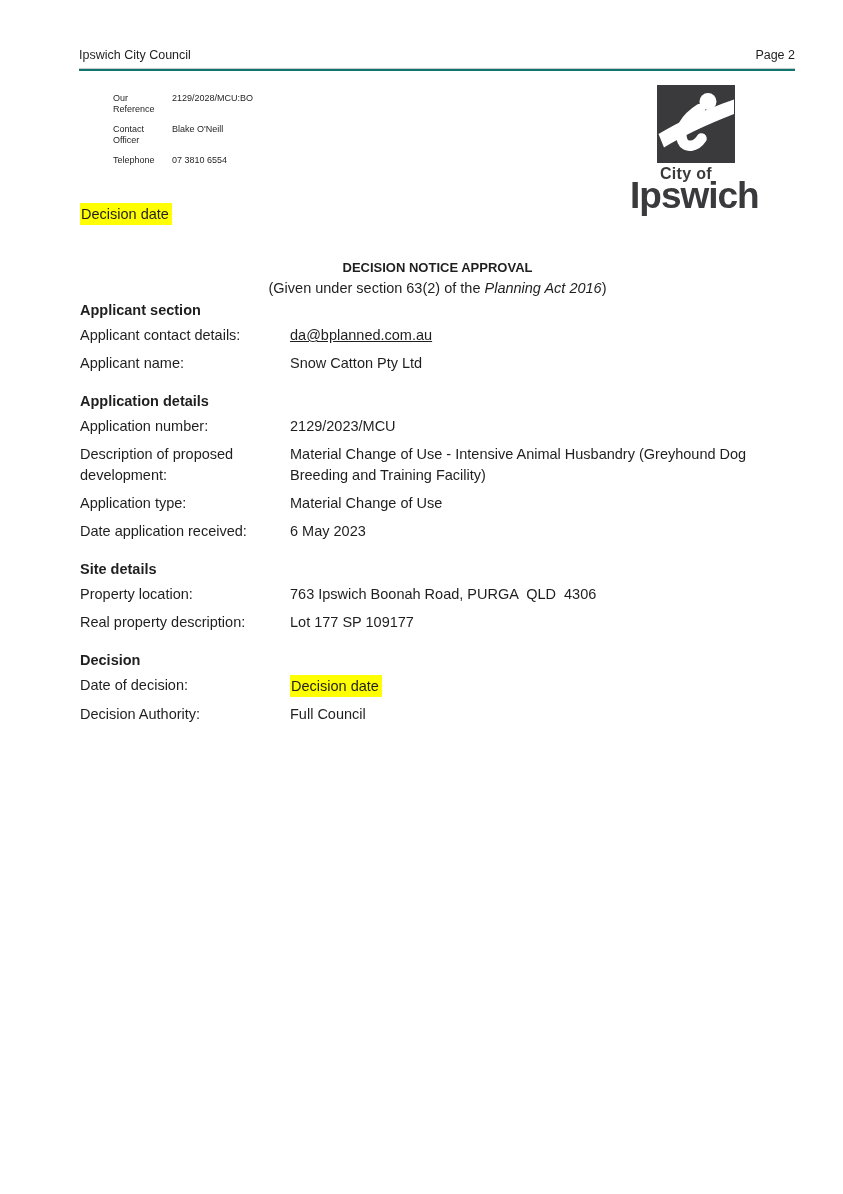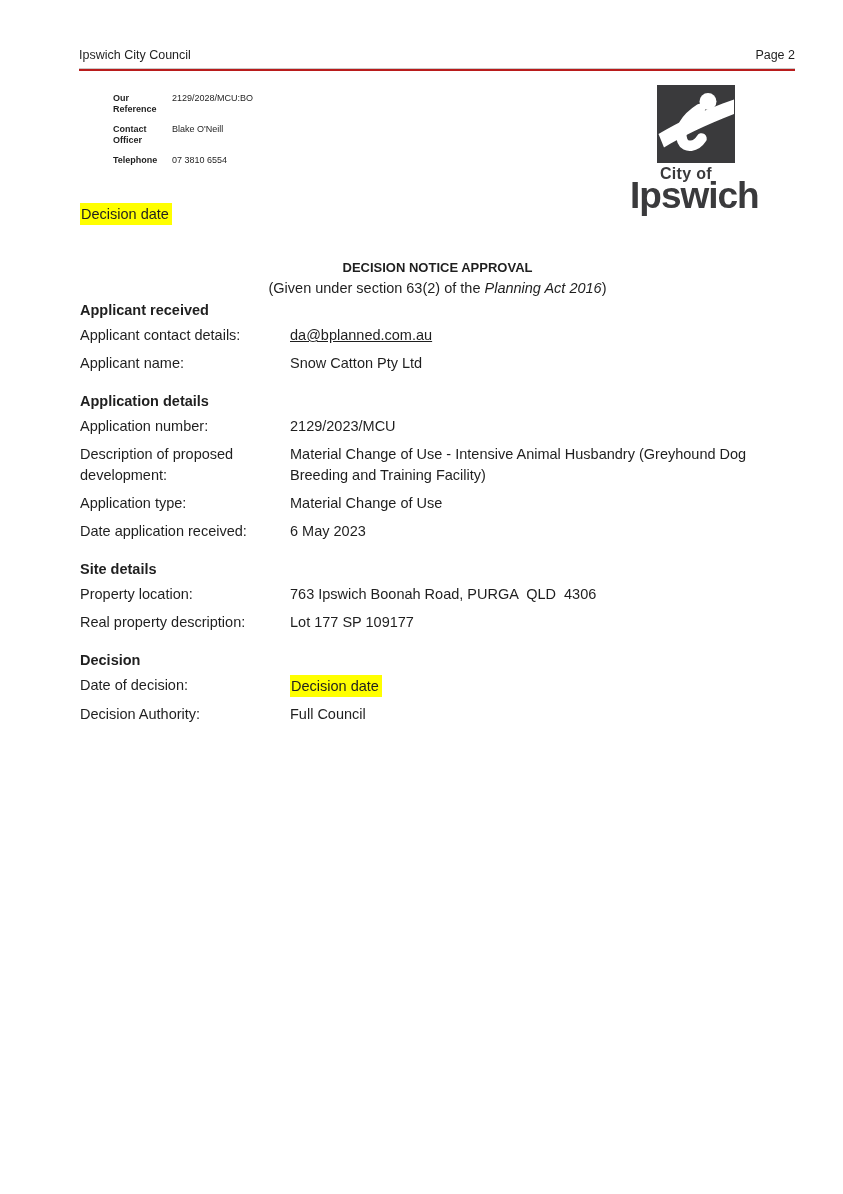--- a/index.html
+++ b/index.html
@@ -14,28 +14,28 @@
     overflow: hidden;
   }
 
   
   .header {
     position: absolute;
     left: 79px; top: 48px; width: 716px;
     display: flex; justify-content: space-between;
     font-size: 12.5px; line-height: 15px;
     padding-bottom: 6px;
-    border-bottom: 2px solid #b91c1c;
+    border-bottom: 2px solid #0f766e;
     box-shadow: 0 -1px 0 #c9c9c9 inset;
   }
 
   
   .ref-block { position: absolute; left: 113px; top: 93px; font-size: 9px; }
   .ref-row { display: flex; line-height: 11px; margin-bottom: 9px; }
-  .ref-label { width: 59px; font-weight: bold; flex: none; }
+  .ref-label { width: 59px; font-weight: normal; flex: none; }
   .ref-value { white-space: nowrap; }
 
   
   .logo { position: absolute; left: 630px; top: 85px; width: 142px; color: #3a3a3c; }
   .logo-square { display: block; width: 78px; height: 78px; margin-left: 27px; }
   .logo-tagline {
     font-weight: bold; font-size: 16px; line-height: 15px;
     margin: 3px 0 0 30px; letter-spacing: 0.3px;
   }
   .logo-name {
@@ -110,21 +110,21 @@
   </div>
 
   <div class="title-block">
     <div class="title-heading">DECISION NOTICE APPROVAL</div>
     <div><span>(Given under section 63(2) of the </span><span class="italic">Planning Act 2016</span><span>)</span></div>
   </div>
 
   <div class="sections">
 
     <div class="section">
-      <h2 class="section-heading">Applicant received</h2>
+      <h2 class="section-heading">Applicant section</h2>
       <div class="row">
         <div class="field-label">Applicant contact details:</div>
         <div class="field-value"><span class="email-link">da@bplanned.com.au</span></div>
       </div>
       <div class="row">
         <div class="field-label">Applicant name:</div>
         <div class="field-value">Snow Catton Pty Ltd</div>
       </div>
     </div>
 

